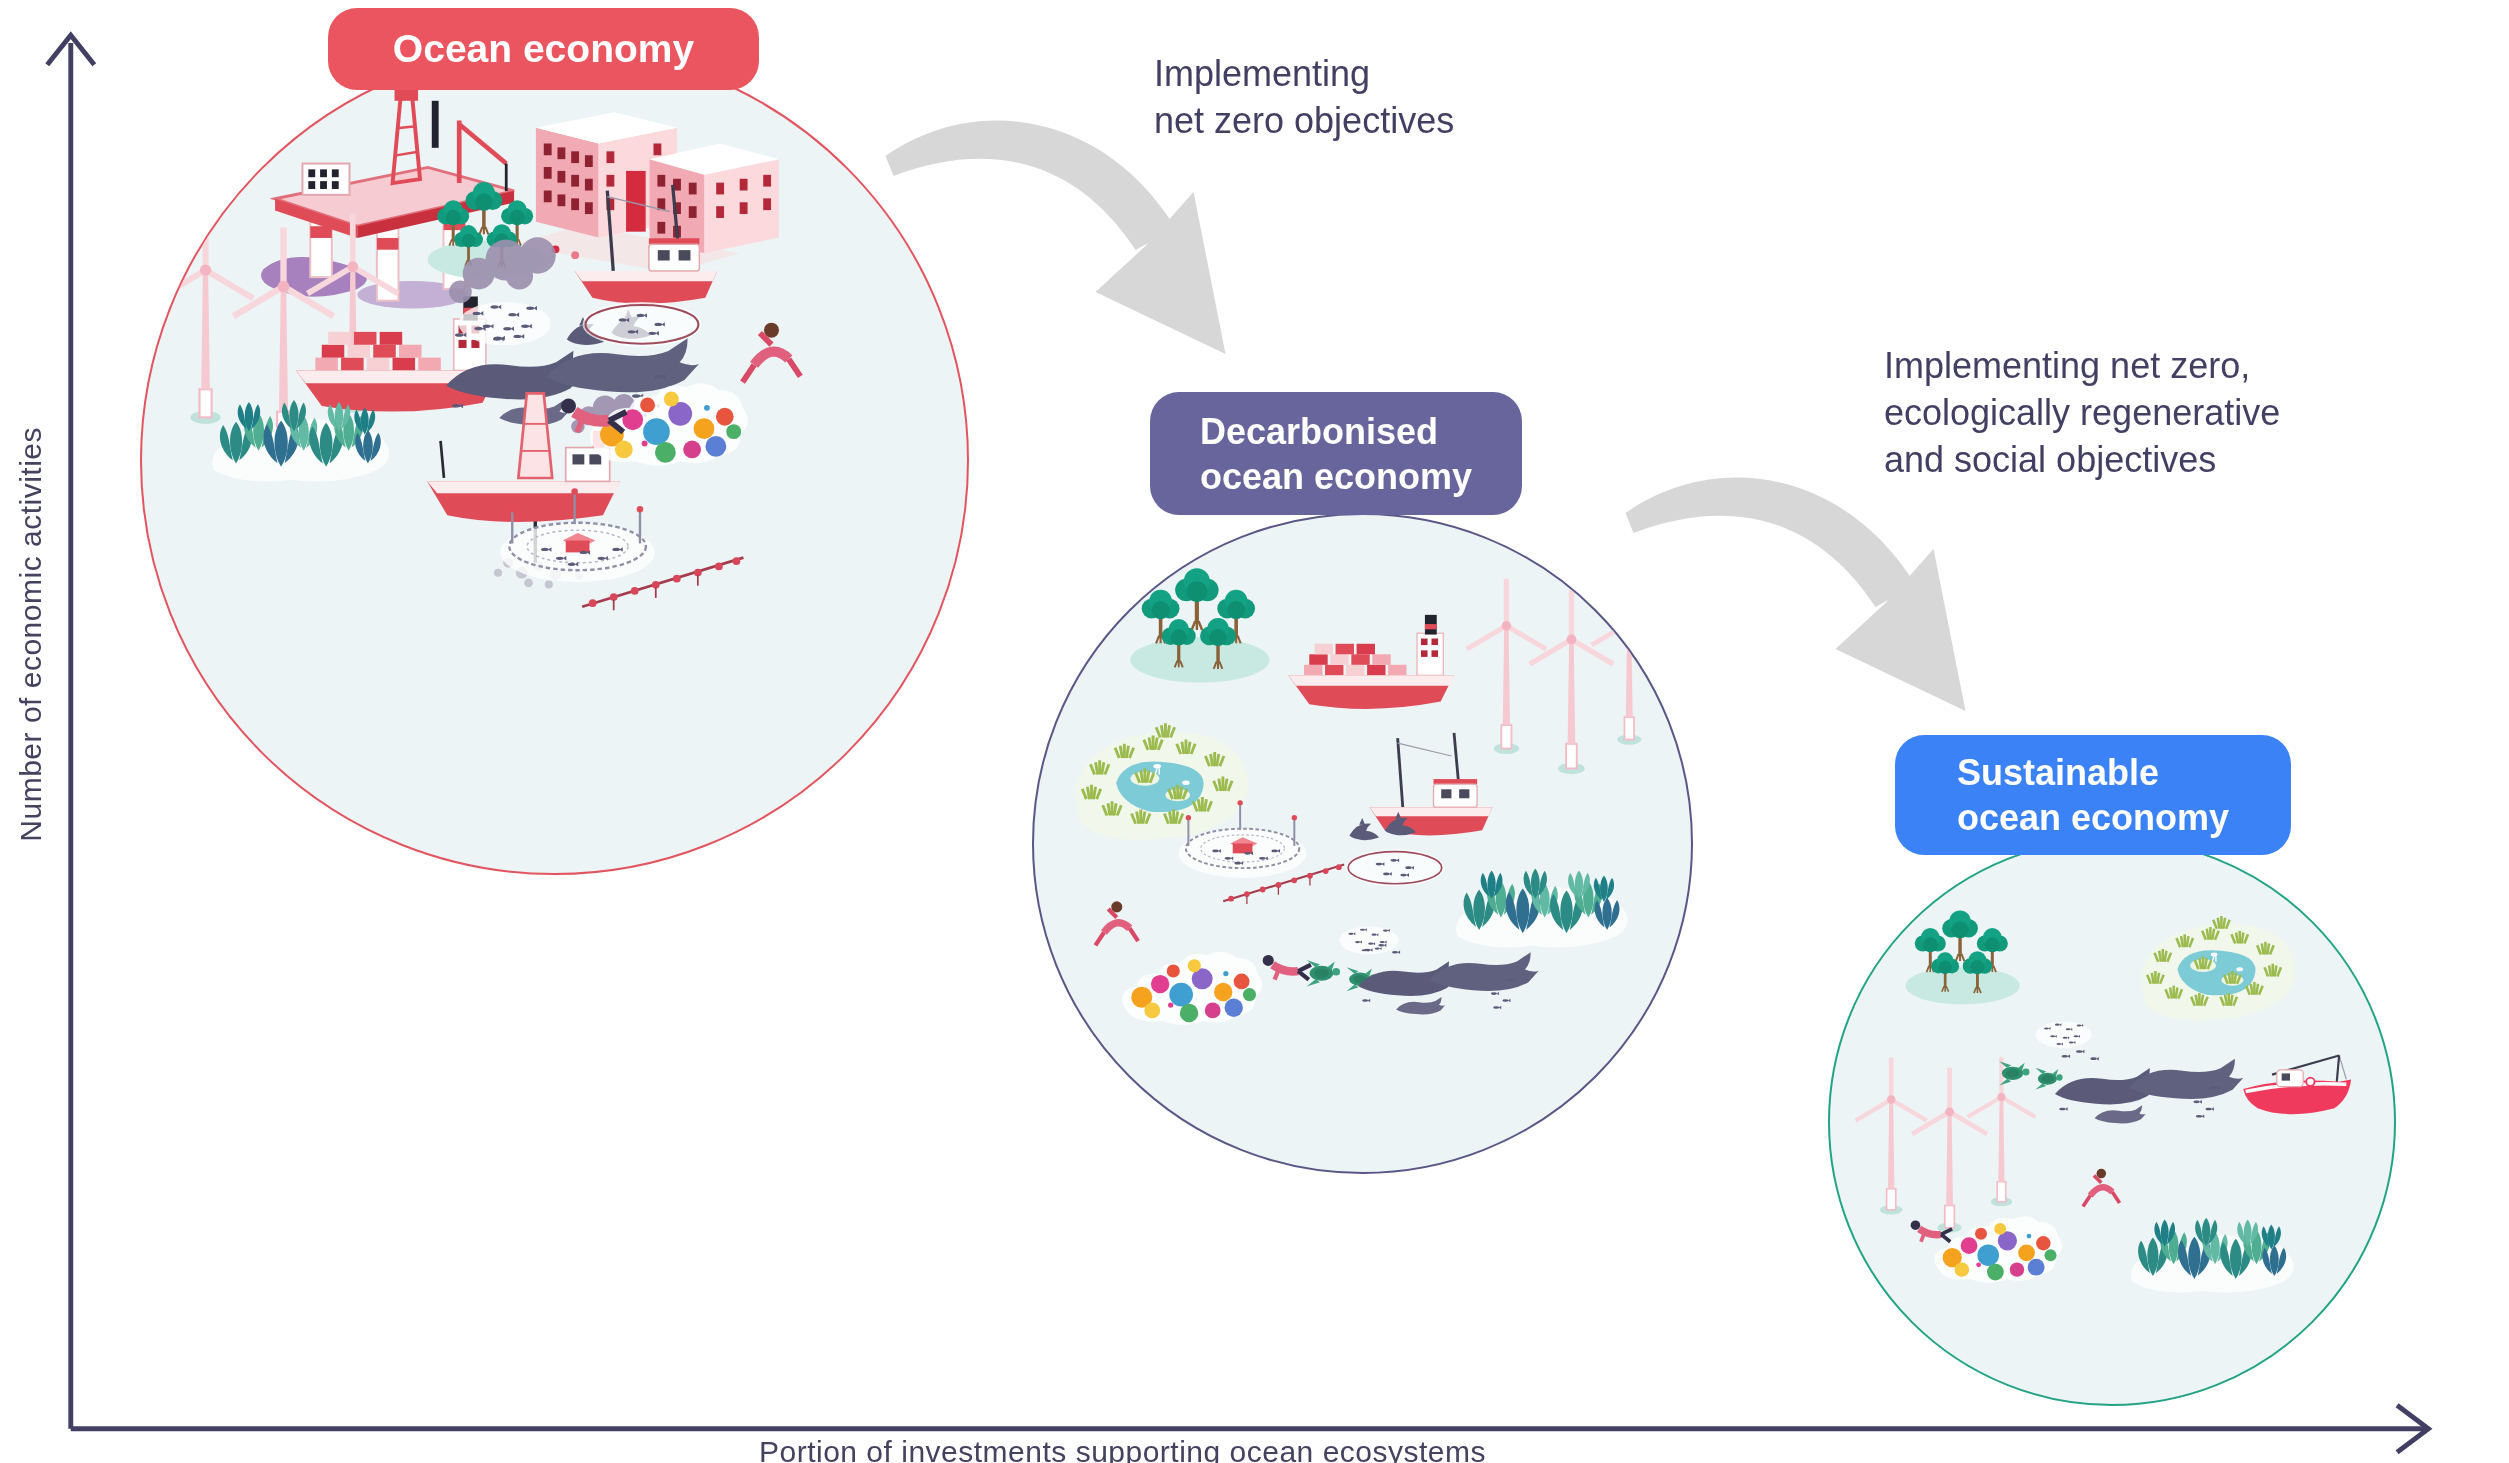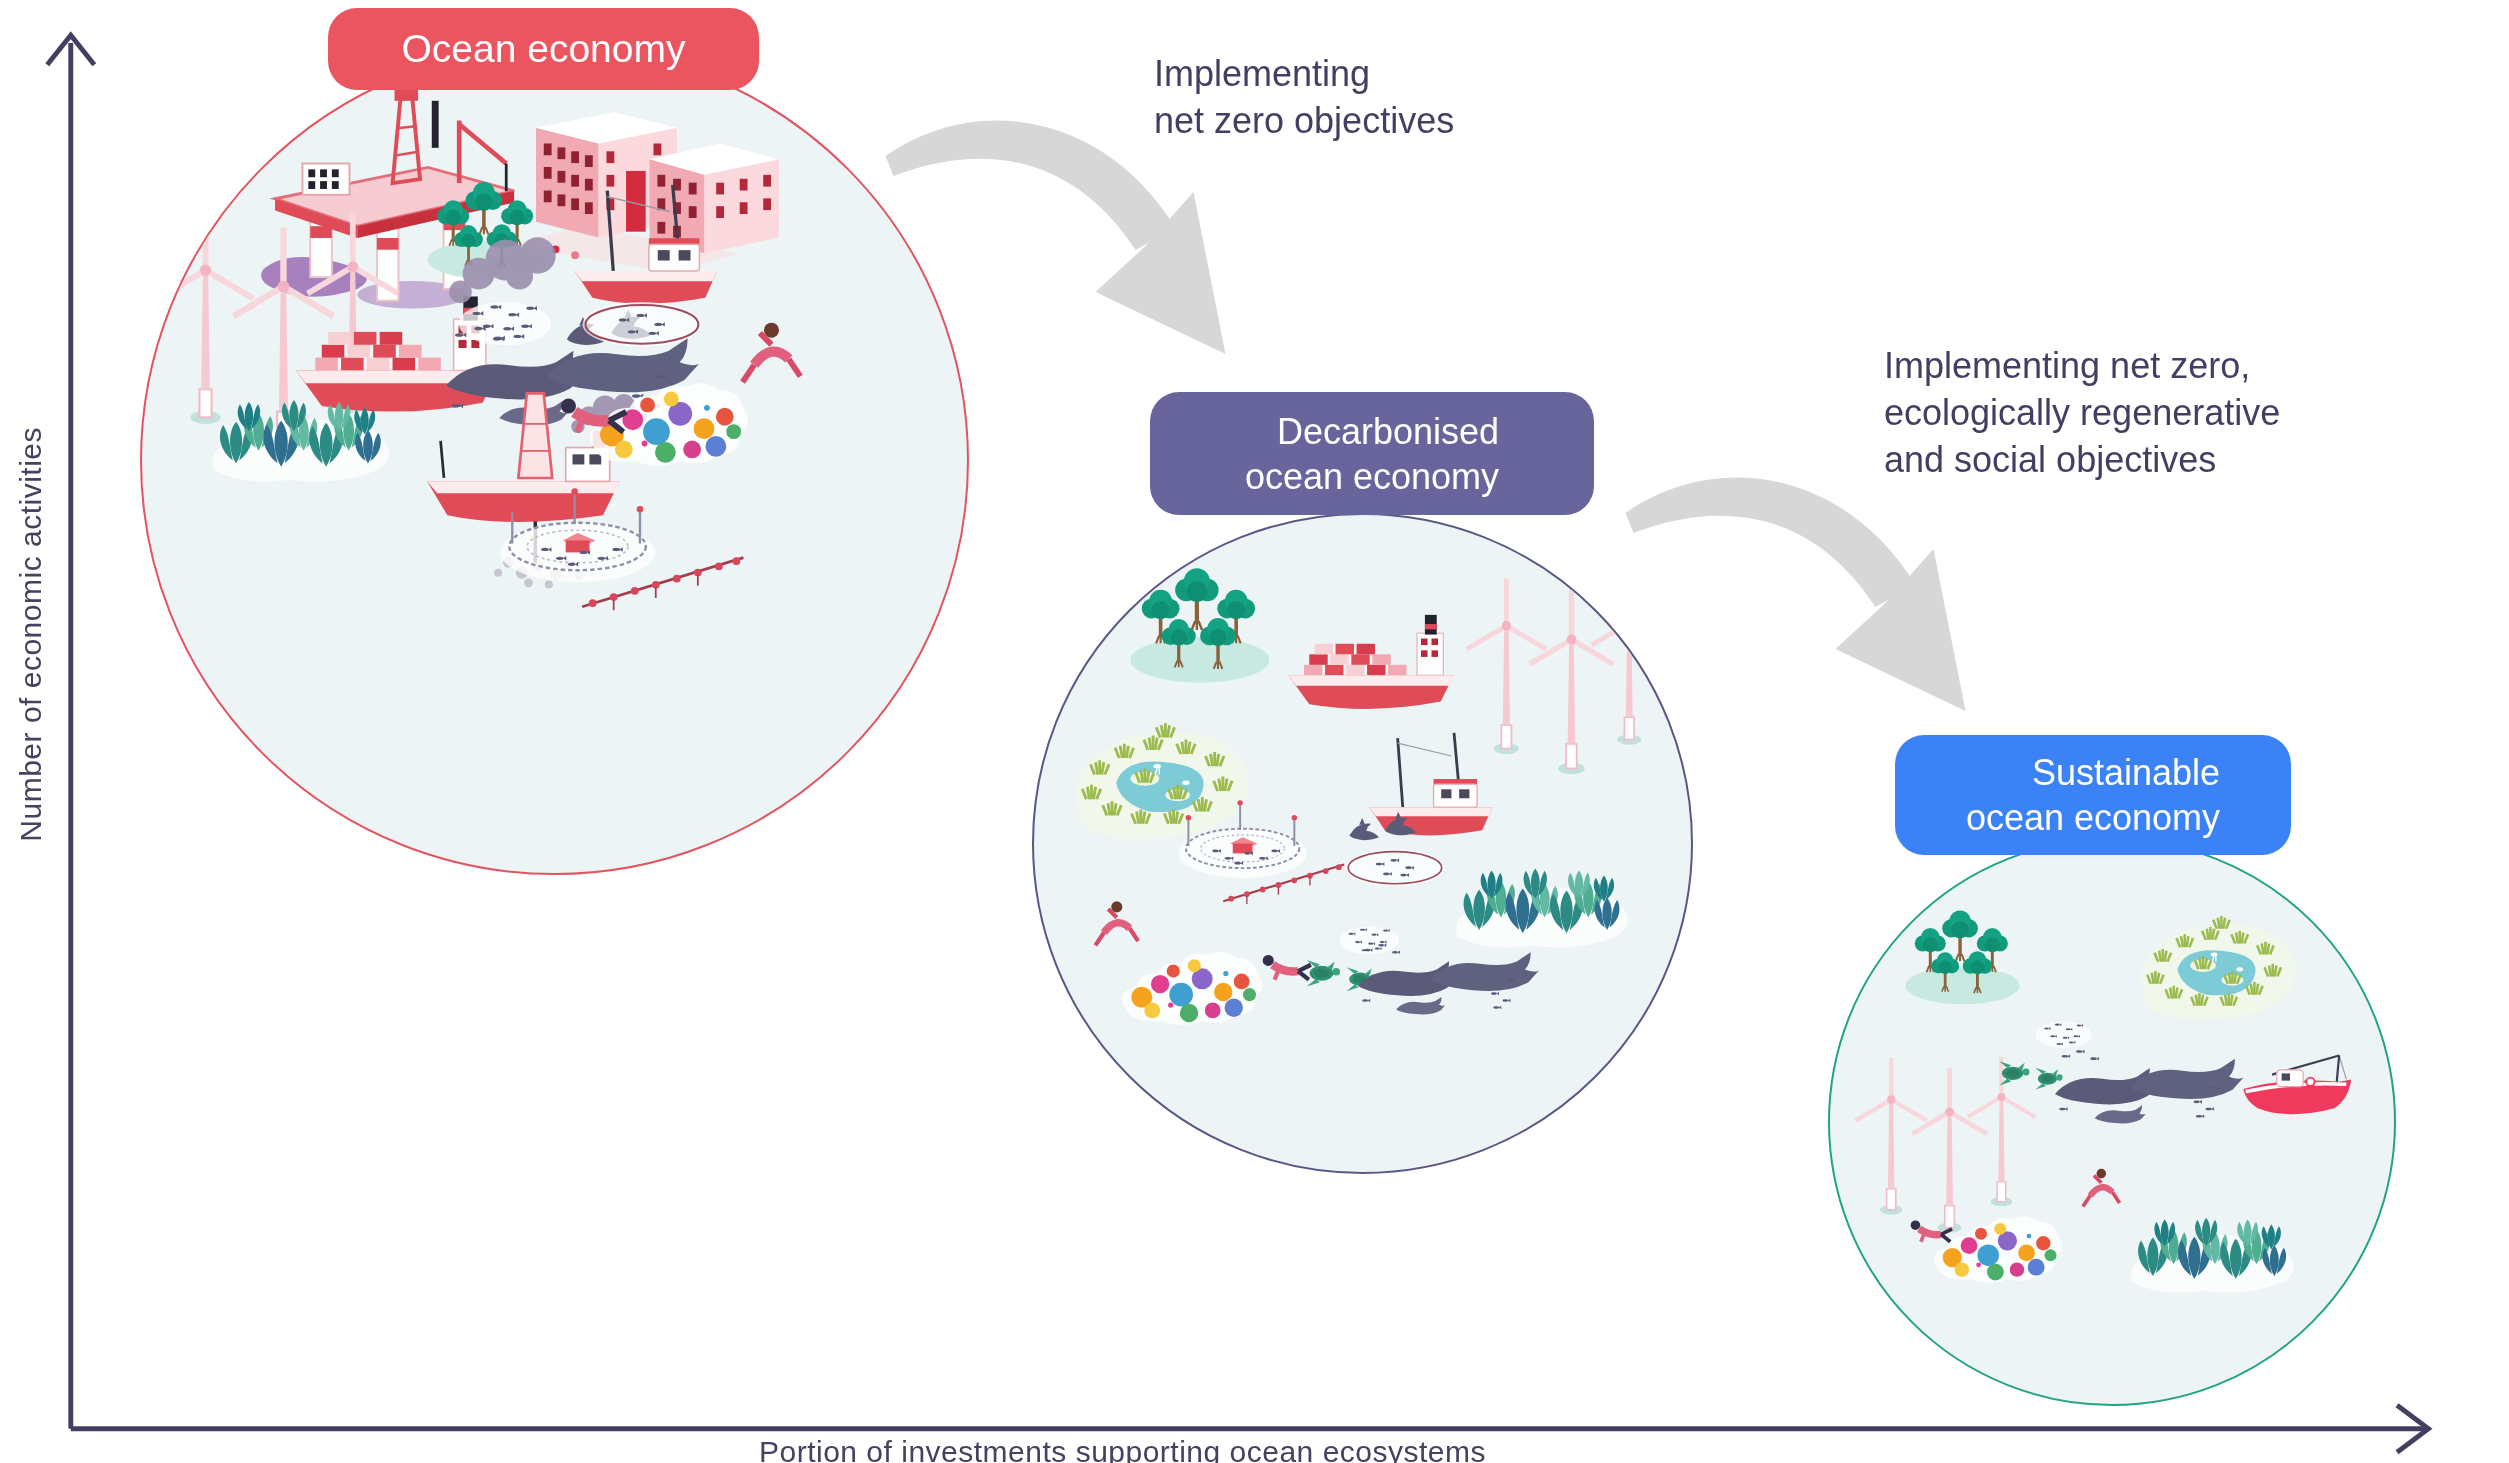--- a/index.html
+++ b/index.html
@@ -13,24 +13,24 @@
   .x-axis-label{position:absolute;left:711px;top:1435px;width:823px;text-align:center;
     font-size:30px;color:#45425f;letter-spacing:0.5px;z-index:2;}
 
   .stage-circle{position:absolute;border-radius:50%;box-sizing:border-box;overflow:hidden;
     background:#ecf4f5;z-index:3;}
   #stage-circle-1{left:140px;top:46px;width:829px;height:829px;border:2.9px solid #e25560;}
   #stage-circle-2{left:1032px;top:513px;width:661px;height:661px;border:2.9px solid #5a5787;}
   #stage-circle-3{left:1828px;top:838px;width:568px;height:568px;border:2.9px solid #23a386;}
   .circle-art{position:absolute;left:0;top:0;width:100%;height:100%;}
 
-  .pill{position:absolute;color:#fff;font-weight:normal;text-align:right;border-radius:29px;
+  .pill{position:absolute;color:#fff;font-weight:bold;text-align:left;border-radius:29px;
     display:flex;align-items:center;justify-content:center;white-space:pre-line;z-index:6;}
   #pill-1{left:328px;top:7.8px;width:431px;height:82px;background:#ea5560;font-size:39px;}
-  #pill-2{left:1150px;top:392px;width:444px;height:123px;background:#67659b;font-size:36px;line-height:1.25;}
+  #pill-2{left:1150px;top:392px;width:372px;height:123px;background:#67659b;font-size:36px;line-height:1.25;}
   #pill-3{left:1895px;top:735px;width:396px;height:120px;background:#3b82f6;font-size:36px;line-height:1.25;}
 
   .swoosh{position:absolute;z-index:4;}
   #arrow-1{left:877px;top:96px;width:361px;height:280px;}
   #arrow-2{left:1617px;top:453px;width:361px;height:280px;}
 
   .arrow-label{position:absolute;color:#433f63;font-size:36px;line-height:1.3;
     white-space:pre-line;z-index:5;}
   #arrow-label-1{left:1154px;top:51px;}
   #arrow-label-2{left:1884px;top:343px;}

